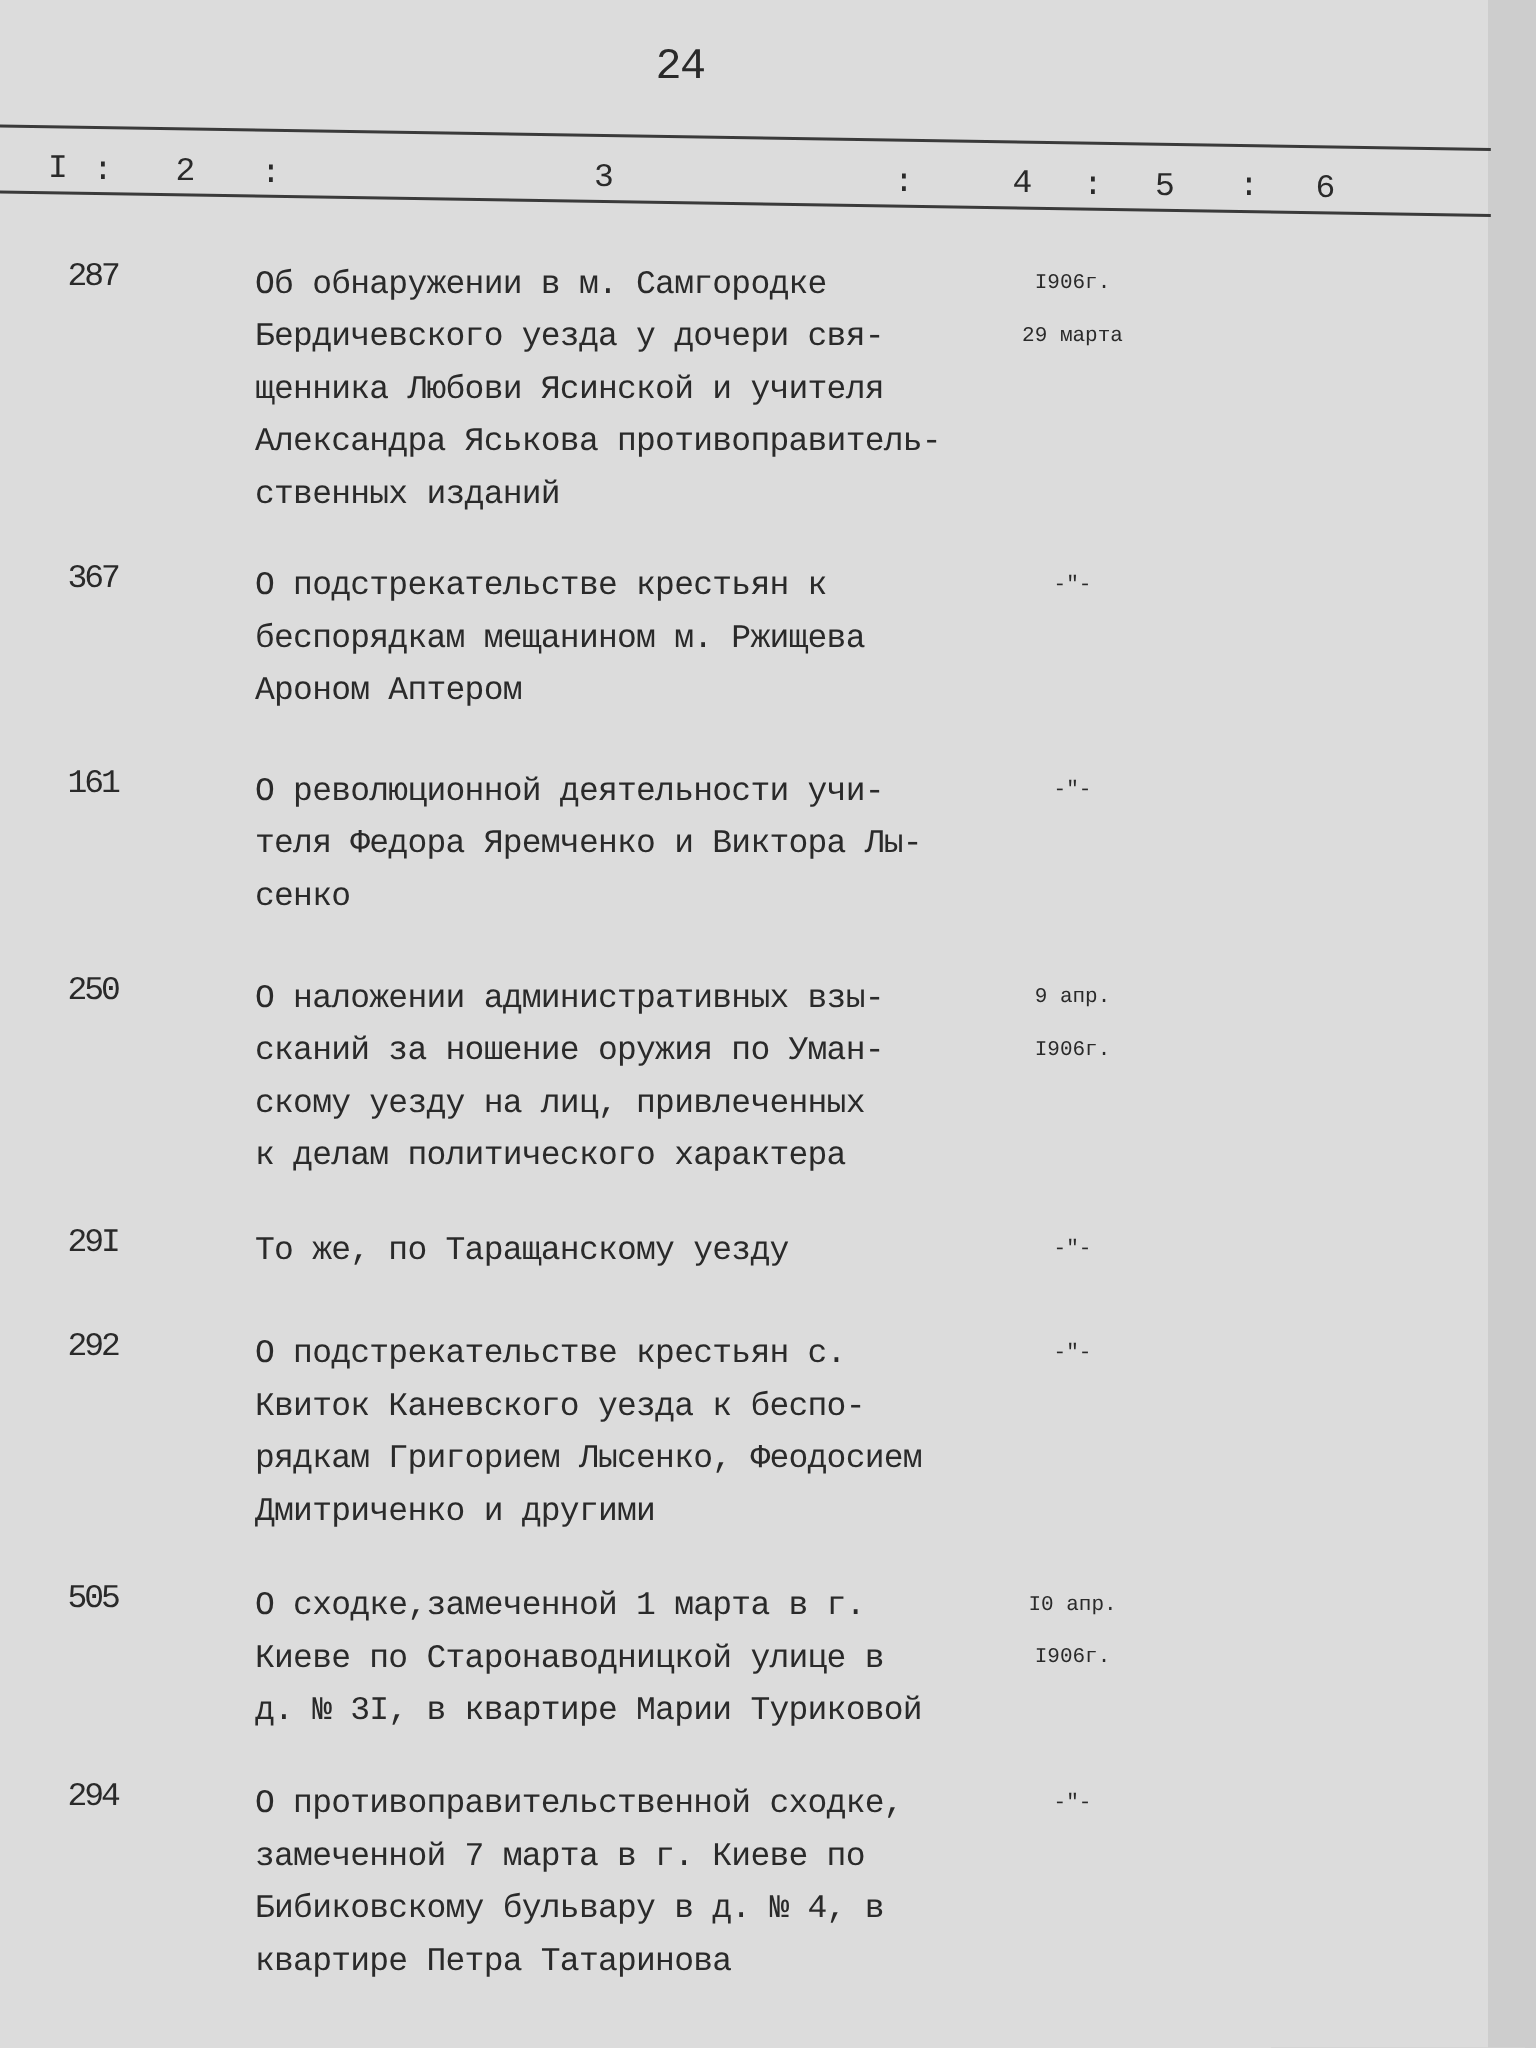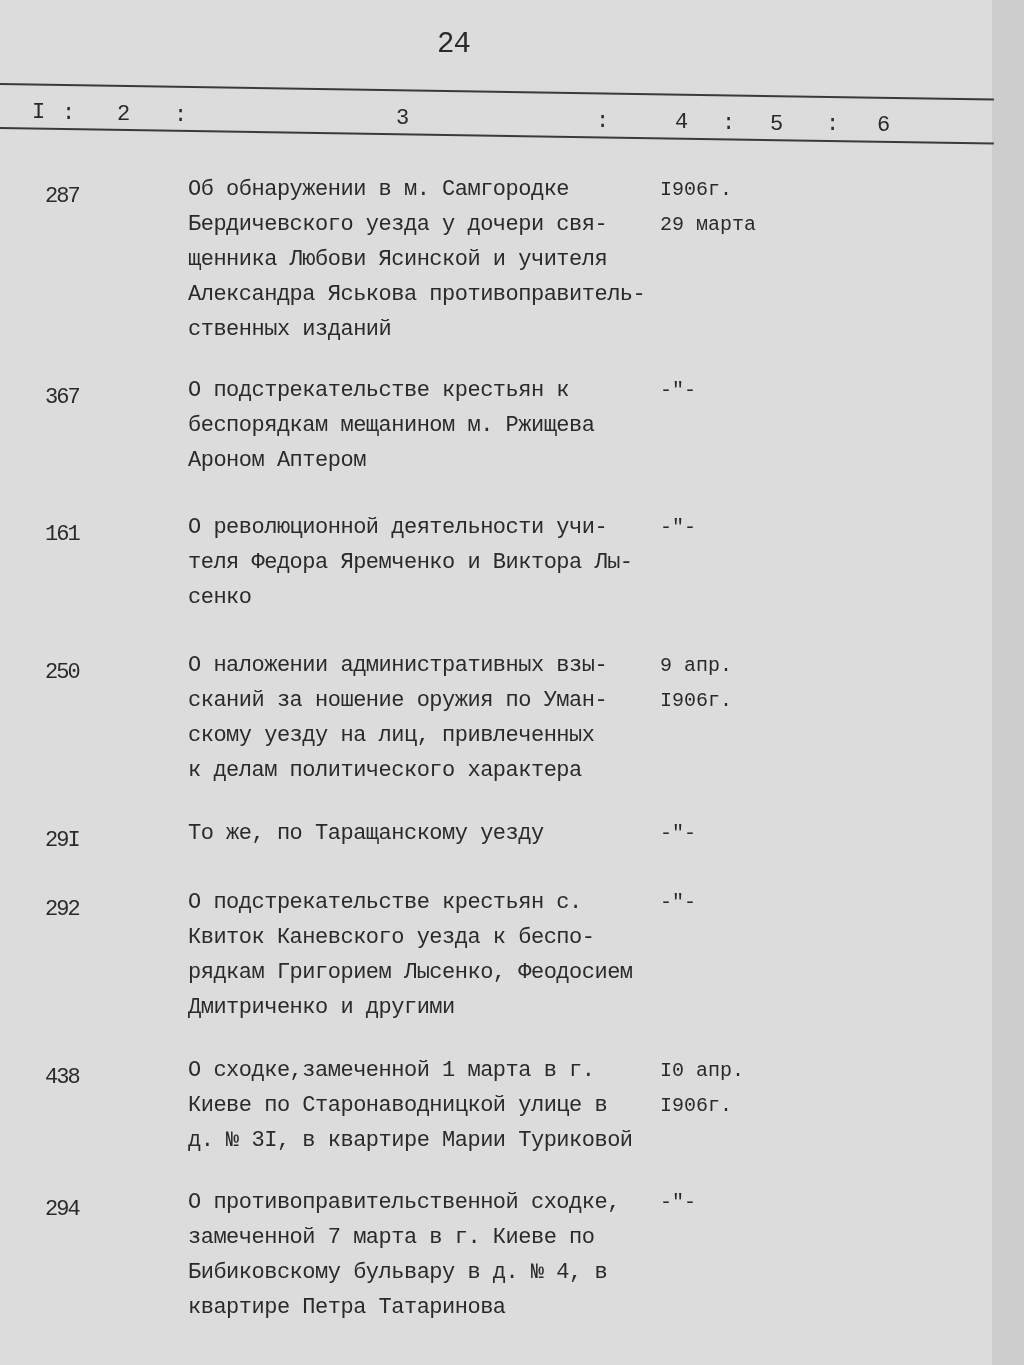--- a/index.html
+++ b/index.html
@@ -24,31 +24,30 @@
   .rule {
     position:absolute; left:0; width:994px; height:2px; background:#3a3a3a;
   }
   .rule.top { top:83px; transform:rotate(0.9deg); transform-origin:left; }
   .rule.bottom { top:127px; transform:rotate(0.9deg); transform-origin:left; }
   .col-head {
     position:absolute; top:100px; font-size:22px;
   }
   .entry { position:absolute; left:0; width:990px; }
   .entry .num {
-    position:absolute; left:45px; top:12px; font-size:22px; letter-spacing:-2px;
+    position:absolute; left:45px; top:0; font-size:22px; letter-spacing:-2px;
   }
   .entry .desc {
     position:absolute; left:170px; top:0; width:490px;
     font-size:22px; line-height:35px; white-space:pre-line;
     letter-spacing:-0.5px;
-    margin-left:18px;
   }
   .entry .date {
     position:absolute; left:660px; top:0; width:110px;
-    font-size:20px; line-height:35px; white-space:pre-line;
+    font-size:14px; line-height:35px; white-space:pre-line;text-align:center;
   }
 </style>
 </head>
 <body>
 
 <div class="page"></div>
 <div class="edge"></div>
 
 <div class="page-number">24</div>
 
@@ -109,21 +108,21 @@
     </div>
     <div class="entry" style="top: 885px;">
       <div class="num">292</div>
       <div class="desc"> О подстрекательстве крестьян с.
 Квиток Каневского уезда к беспо-
 рядкам Григорием Лысенко, Феодосием
 Дмитриченко и другими</div>
       <div class="date">-"-</div>
     </div>
     <div class="entry" style="top: 1053px;">
-      <div class="num">438</div>
+      <div class="num">505</div>
       <div class="desc"> О сходке,замеченной 1 марта в г.
 Киеве по Старонаводницкой улице в
 д. № 3I, в квартире Марии Туриковой</div>
       <div class="date">I0 апр.
 I906г.</div>
     </div>
     <div class="entry" style="top: 1185px;">
       <div class="num">294</div>
       <div class="desc"> О противоправительственной сходке,
 замеченной 7 марта в г. Киеве по

